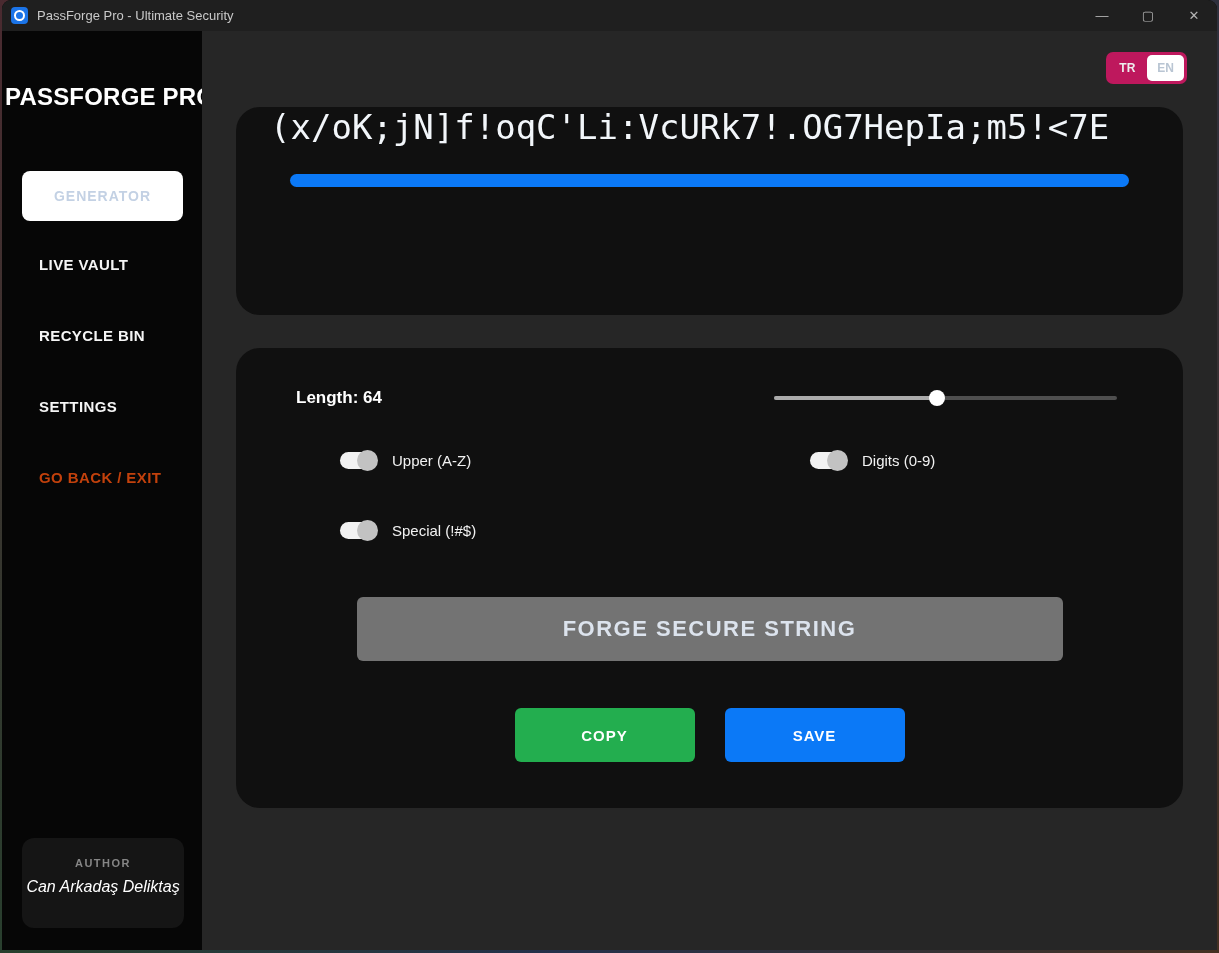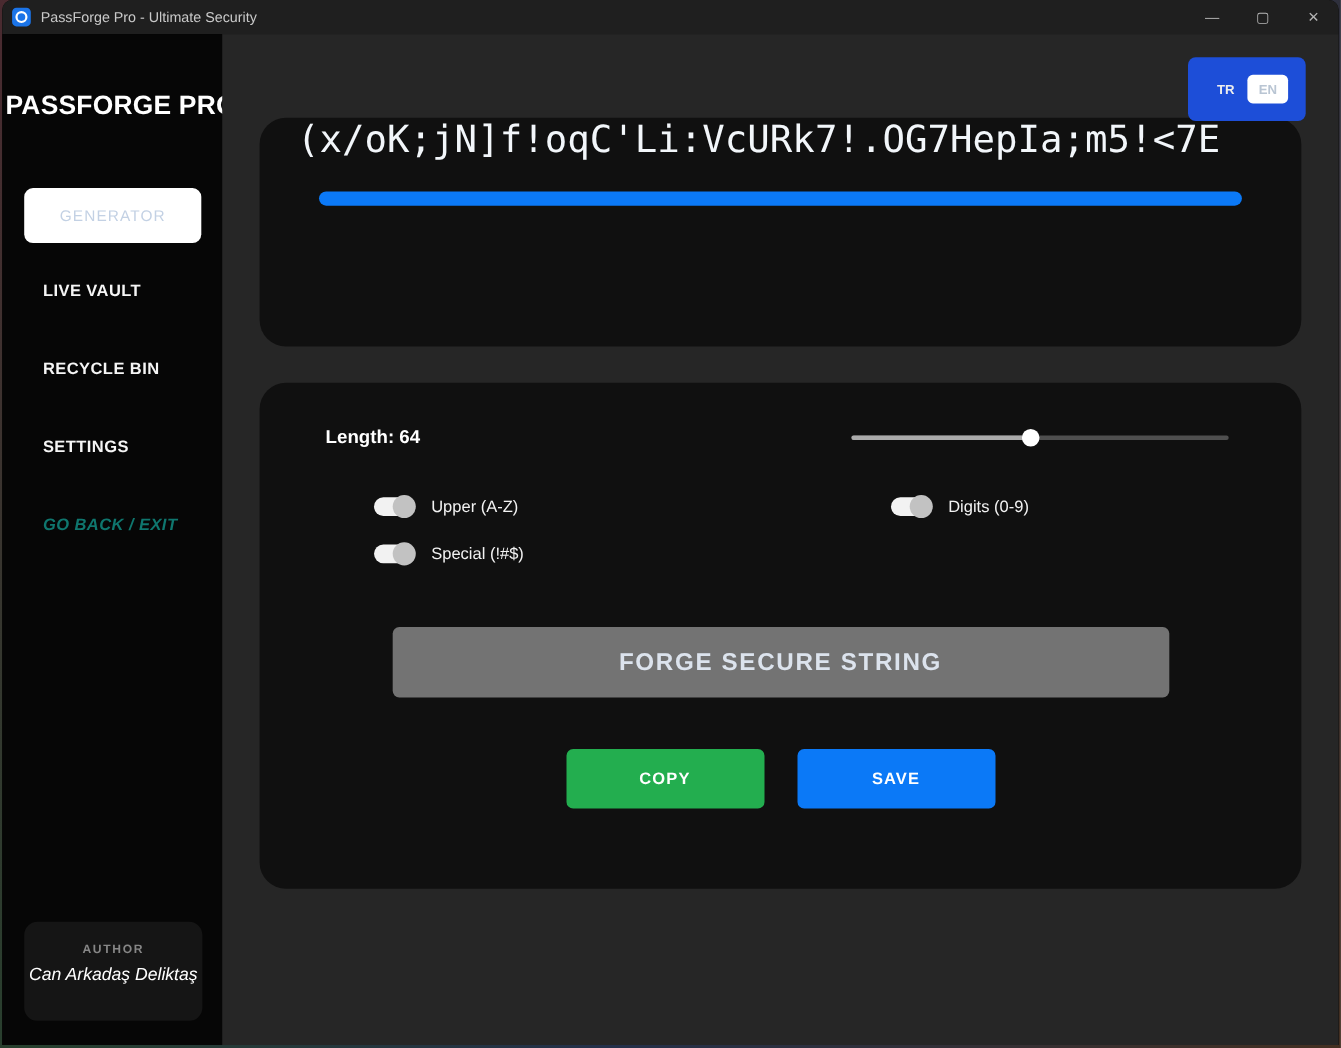--- a/index.html
+++ b/index.html
@@ -37,41 +37,41 @@
   .sidebar {
     width: 200px; flex: 0 0 200px; background: #060606; position: relative;
   }
   .brand {
     margin-top: 52px; padding-left: 3px; color: #ffffff;
     font-size: 24px; font-weight: bold; letter-spacing: 0.2px; white-space: nowrap;
   }
   .nav-active {
     margin: 60px 19px 0 20px; height: 50px; background: #ffffff; border-radius: 8px;
     display: flex; align-items: center; justify-content: center;
-    color: #c3d1e4; font-size: 14px; font-weight: normal; letter-spacing: 1px;
+    color: #c3d1e4; font-size: 14px; font-weight: bold; letter-spacing: 1px;
   }
   .nav-list { margin-top: 8px; }
   .nav-item {
     height: 71px; display: flex; align-items: center; padding-left: 37px;
     color: #f5f5f5; font-size: 15px; font-weight: bold; letter-spacing: 0.4px; cursor: default;
   }
-  .nav-item.danger { color: #0f766e; font-style: italic; }
+  .nav-item.danger { color: #c2410c; }
   .author-card {
     position: absolute; left: 20px; right: 18px; bottom: 22px; height: 90px;
     background: #151515; border-radius: 12px; text-align: center;
   }
   .author-heading {
     margin-top: 19px; color: #868686; font-size: 11px; font-weight: bold; letter-spacing: 1.5px;
   }
   .author-name { margin-top: 9px; color: #ffffff; font-size: 16px; font-style: italic; }
   
   .main { flex: 1; background: #262626; position: relative; padding: 0 34px; min-width: 0; }
   .lang-toggle {
-    position: absolute; top: 21px; right: 30px; background: #1d4ed8; border-radius: 7px;
-    display: flex; align-items: center; padding: 16px; gap: 2px;
+    position: absolute; top: 21px; right: 30px; background: #be185d; border-radius: 7px;
+    display: flex; align-items: center; padding: 3px; gap: 2px;
   }
   .lang {
     font-size: 12px; font-weight: bold; padding: 6px 10px; border-radius: 5px; color: #ededed;
   }
   .lang.active { background: #ffffff; color: #b9c5d3; }
   .page-title { margin-top: 38px; color: #ffffff; font-size: 29px; font-weight: bold; }
   .card { background: #101010; border-radius: 24px; }
   .card.analytics { margin-top: 44px; height: 208px; }
   .password {
     margin: 76px 10px 0 34px; color: #f2f6fa; font-size: 34px;
@@ -97,21 +97,21 @@
   .slider-track {
     position: absolute; top: 7px; left: 0; right: 0; height: 4px;
     background: #4f4f4f; border-radius: 2px;
   }
   .slider-fill { height: 100%; background: #ababab; border-radius: 2px; }
   .slider-thumb {
     position: absolute; top: 1px; width: 16px; height: 16px; border-radius: 50%;
     background: #ffffff; transform: translateX(-50%);
   }
   .toggle-grid {
-    display: grid; grid-template-columns: 470px auto; row-gap: 26px;
+    display: grid; grid-template-columns: 470px auto; row-gap: 53px;
     margin: 44px 0 0 104px;
   }
   .toggle-row { display: flex; align-items: center; }
   .switch {
     position: relative; width: 35px; height: 17px; border-radius: 9px;
     background: #f2f2f2; display: inline-block;
   }
   .switch .knob {
     position: absolute; right: -3px; top: -2px; width: 21px; height: 21px;
     border-radius: 50%; background: #c2c2c2;

